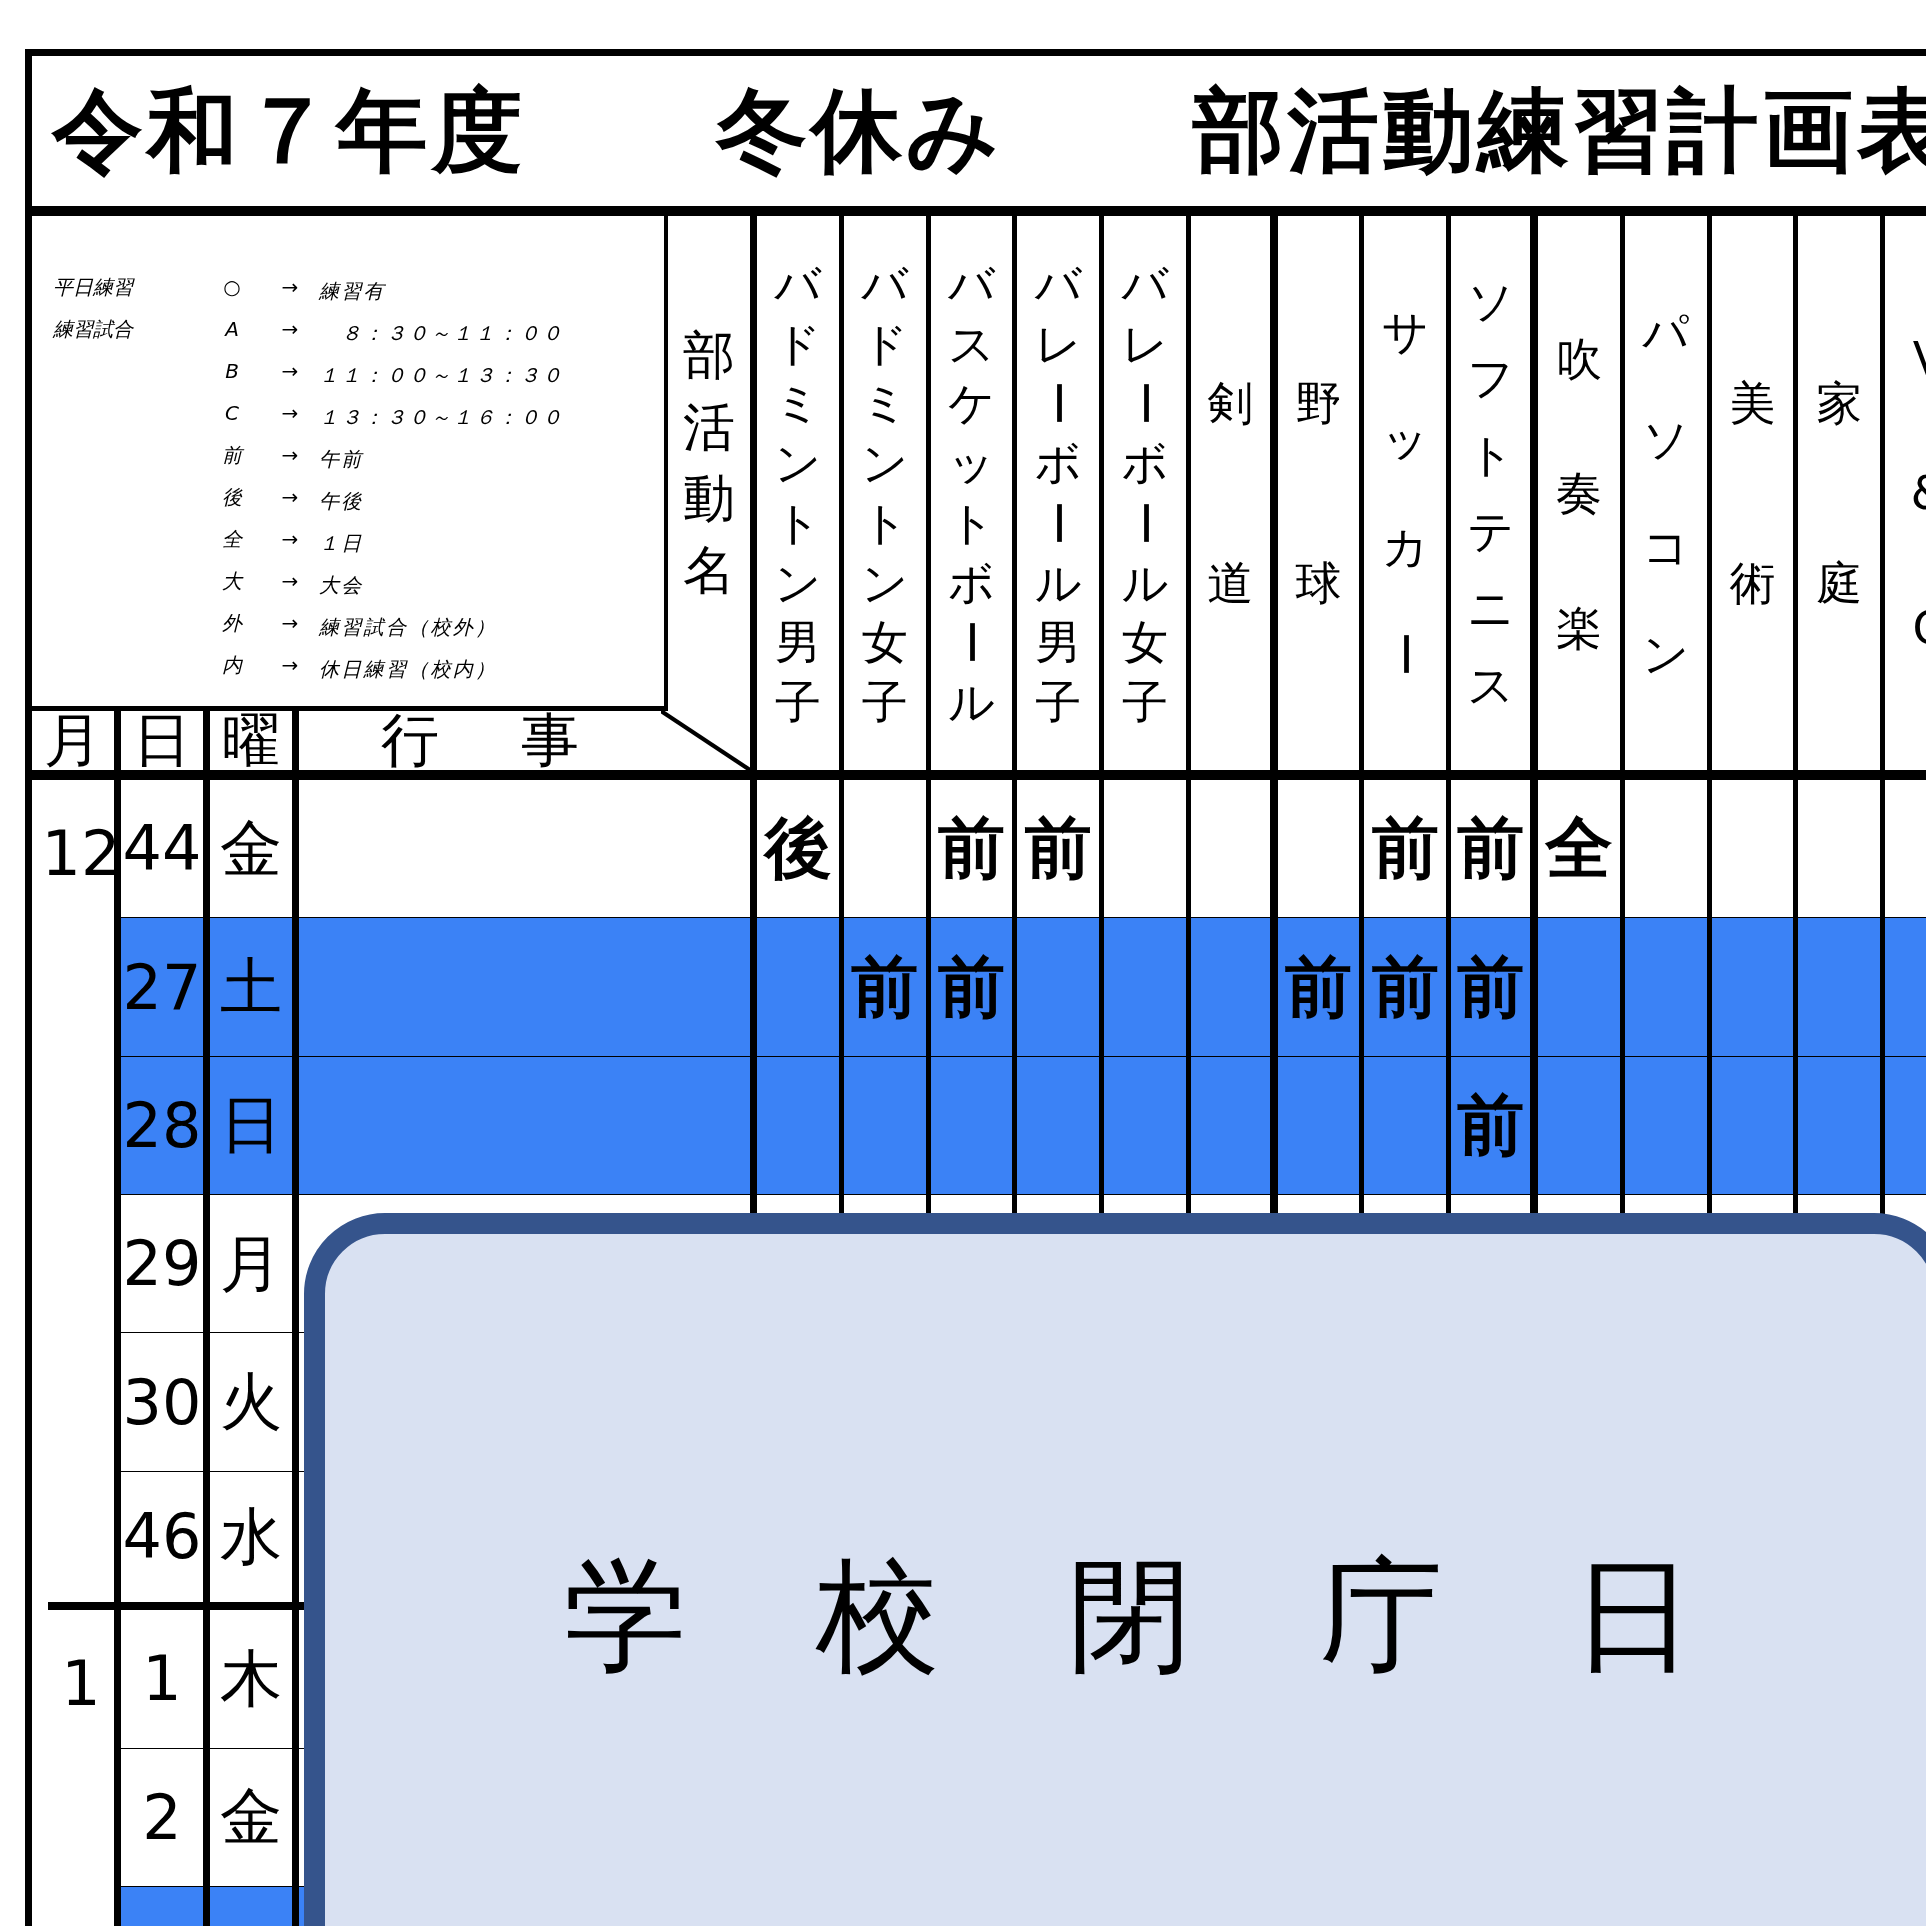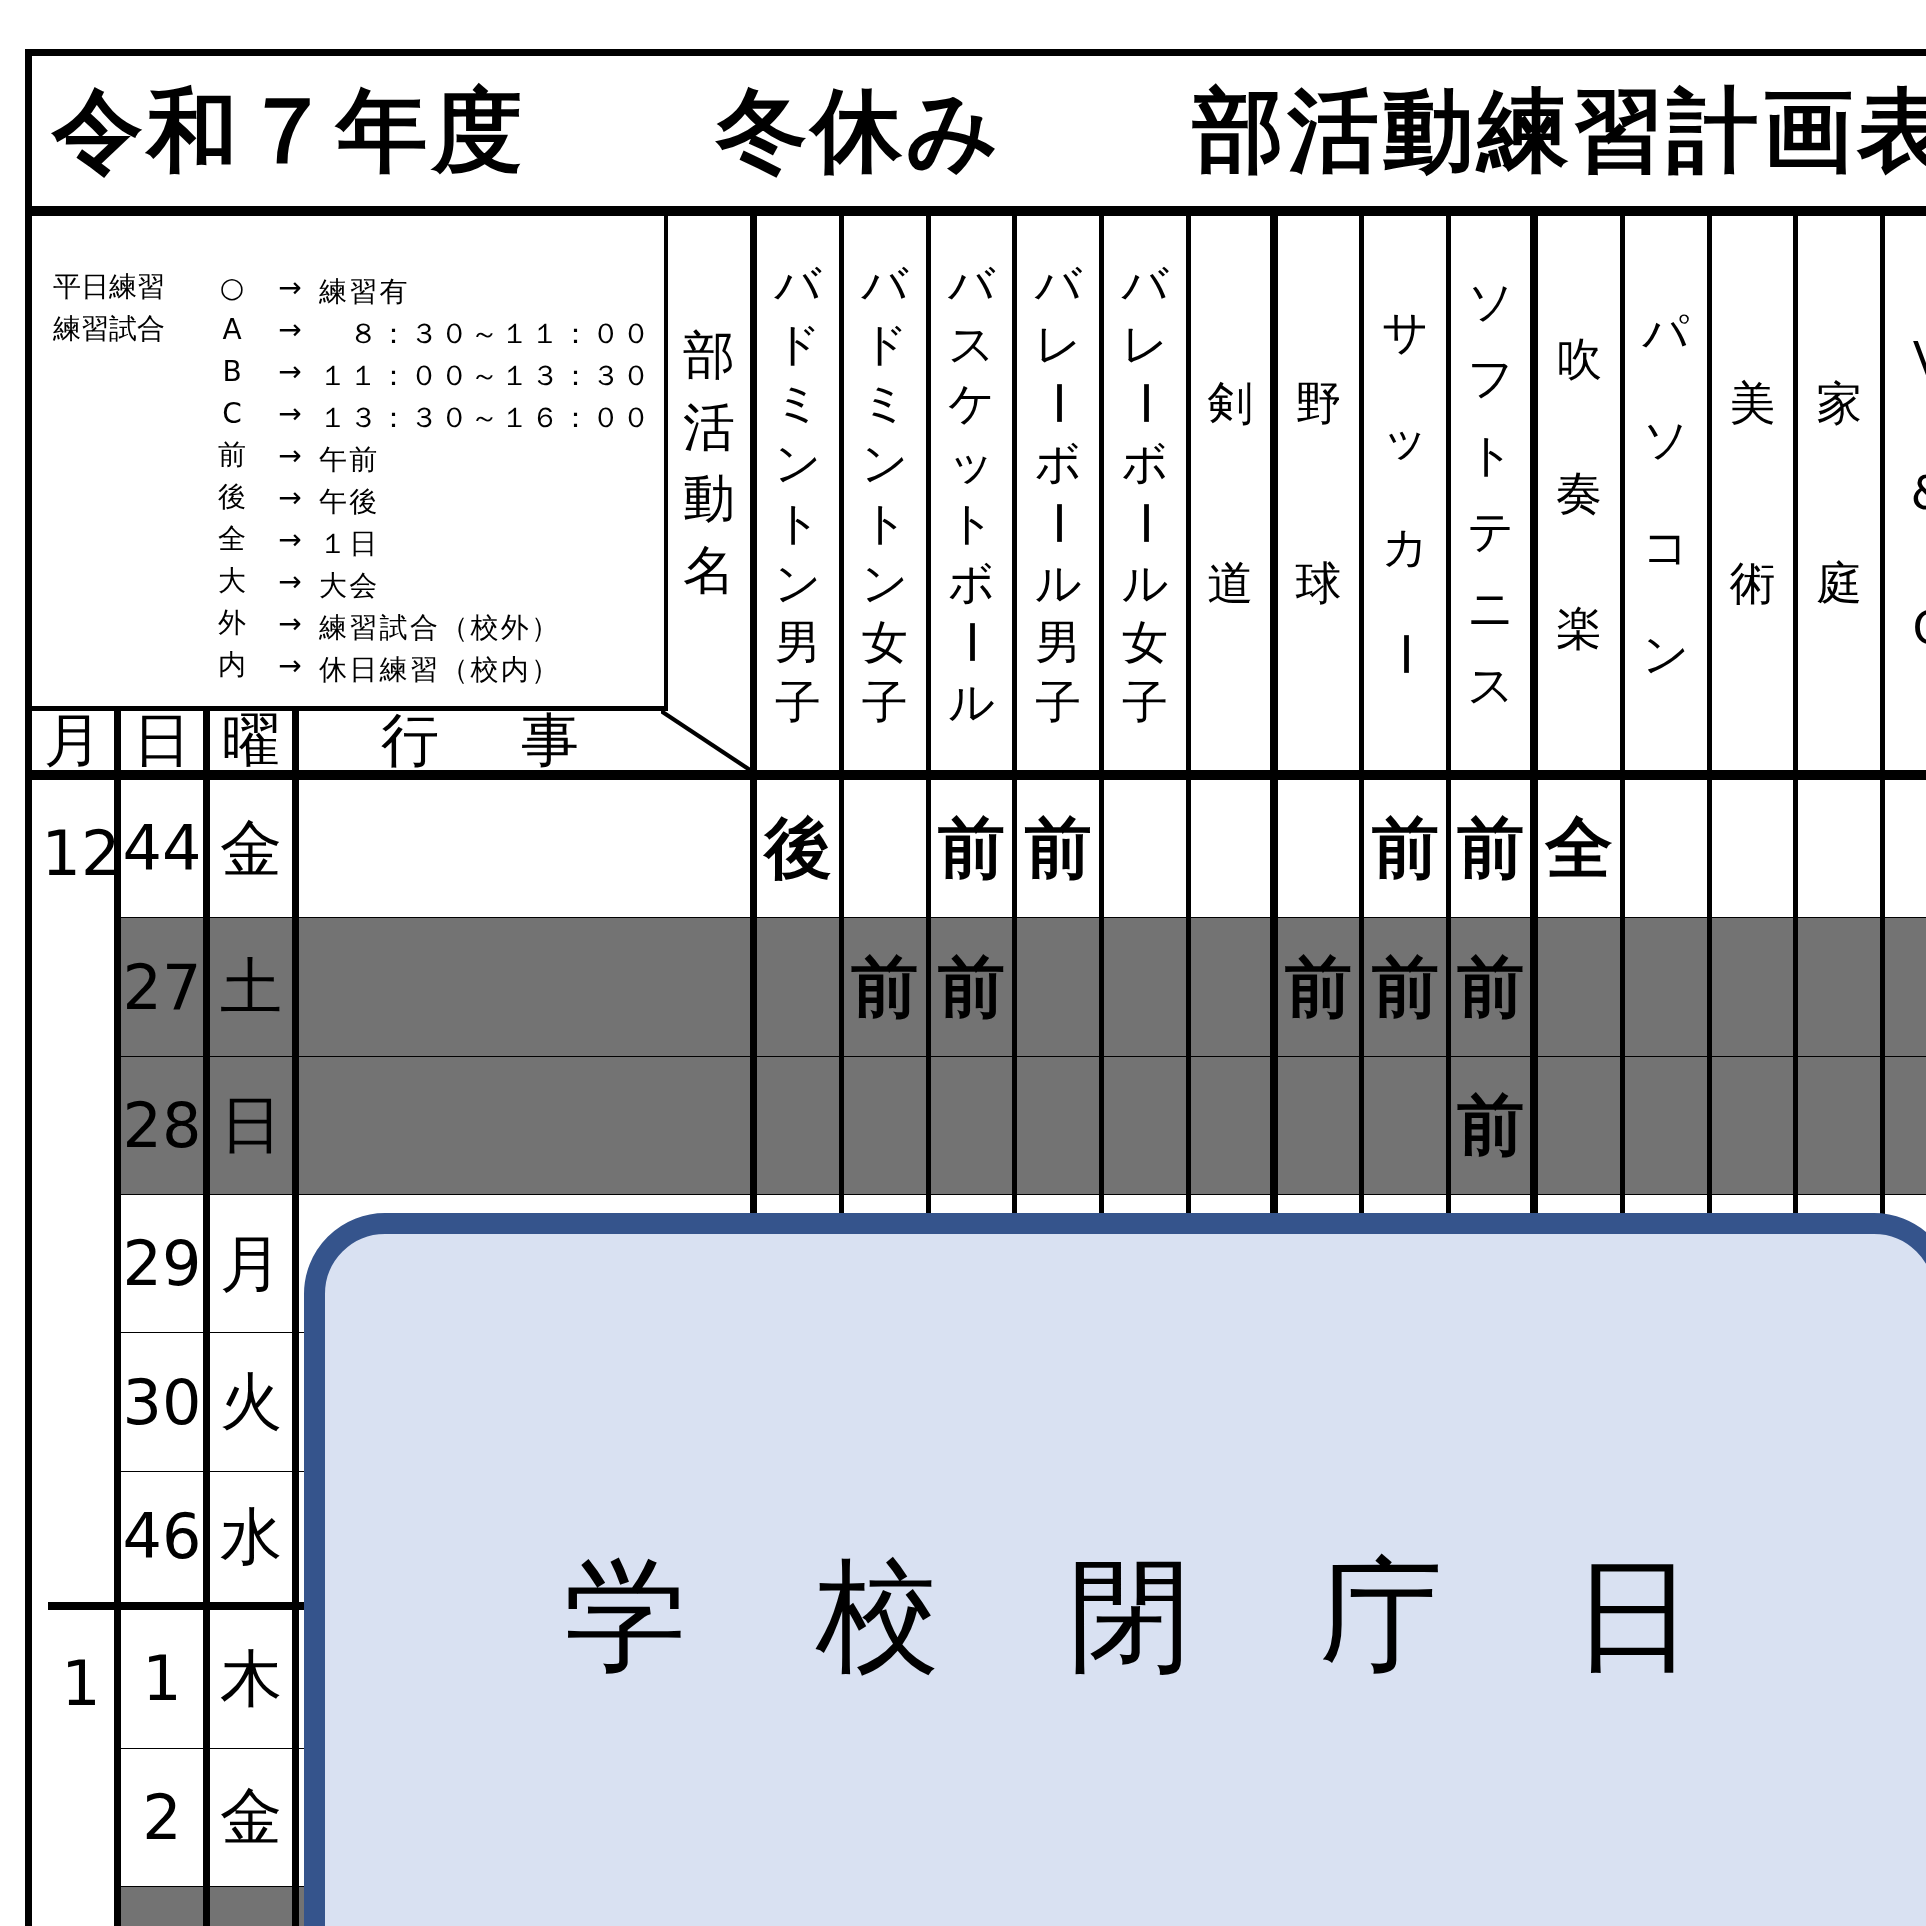--- a/index.html
+++ b/index.html
@@ -13,26 +13,26 @@
   .grid{flex:1;display:grid;
         grid-template-columns:89px 89px 89px 369px 89px repeat(14,1fr);
         grid-template-rows:495px 69px repeat(14,1fr);}
   .c{border-right:5.4px solid #000;border-bottom:1.9px solid #000;box-sizing:border-box;
      position:relative;display:flex;align-items:center;justify-content:center;overflow:hidden;}
   .vmajor{border-right-width:7px;}
   .vgroup{border-right-width:8.5px;}
   .vlast{border-right:none;}
   .hb-month{border-bottom-width:8.5px;}
   .hb-none{border-bottom:none;}
-  .hl{background:#737373;}
+  .hl{background:#3b82f6;}
   
   .legend{grid-column:1/5;grid-row:1;border-right-width:4.6px;border-bottom-width:5.4px;
           flex-direction:column;align-items:flex-start;justify-content:flex-start;
           padding:50px 7.7px 0 21px;}
-  .lrow{display:flex;align-items:center;height:42px;font-size:28px;white-space:pre;}
+  .lrow{display:flex;align-items:center;height:42px;font-size:20px;white-space:pre;font-style:italic;}
   .lprefix{width:150px;}
   .lsym{width:58px;text-align:center;}
   .larrow{width:58px;text-align:center;}
   .lval{letter-spacing:2.3px;margin-top:9px;}
   
   .bukatsu{grid-column:5;grid-row:1;border-right-width:7px;border-bottom:none;
            flex-direction:column;justify-content:space-evenly;padding:104px 0;font-size:52px;}
   
   .hcell{font-size:58px;border-right-width:7px;border-bottom-width:10px;}
   .hev{grid-column:4/6;grid-row:2;justify-content:flex-start;}

